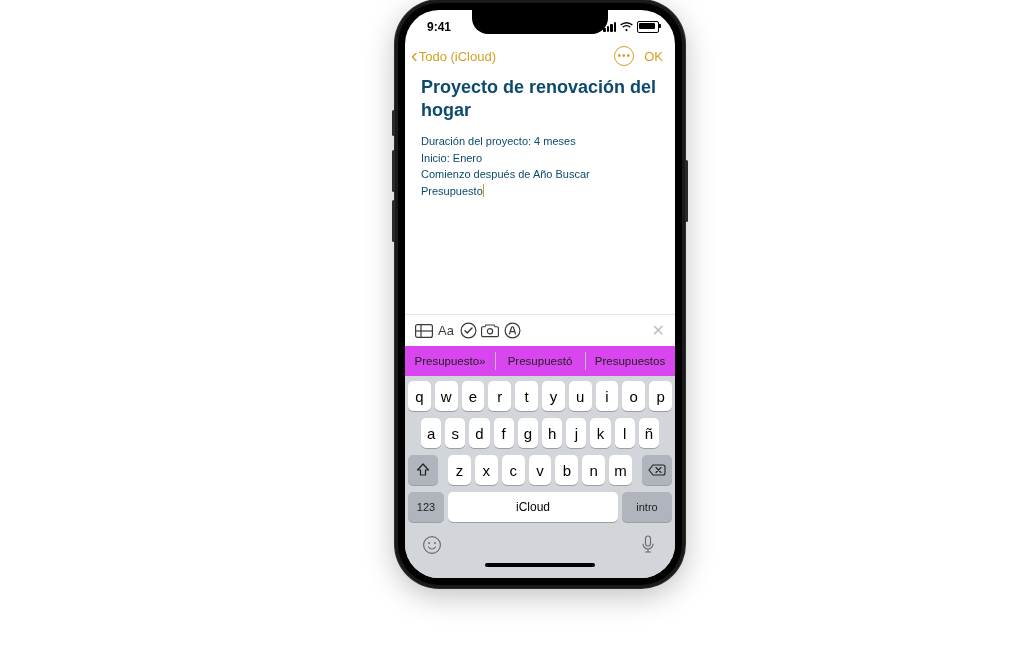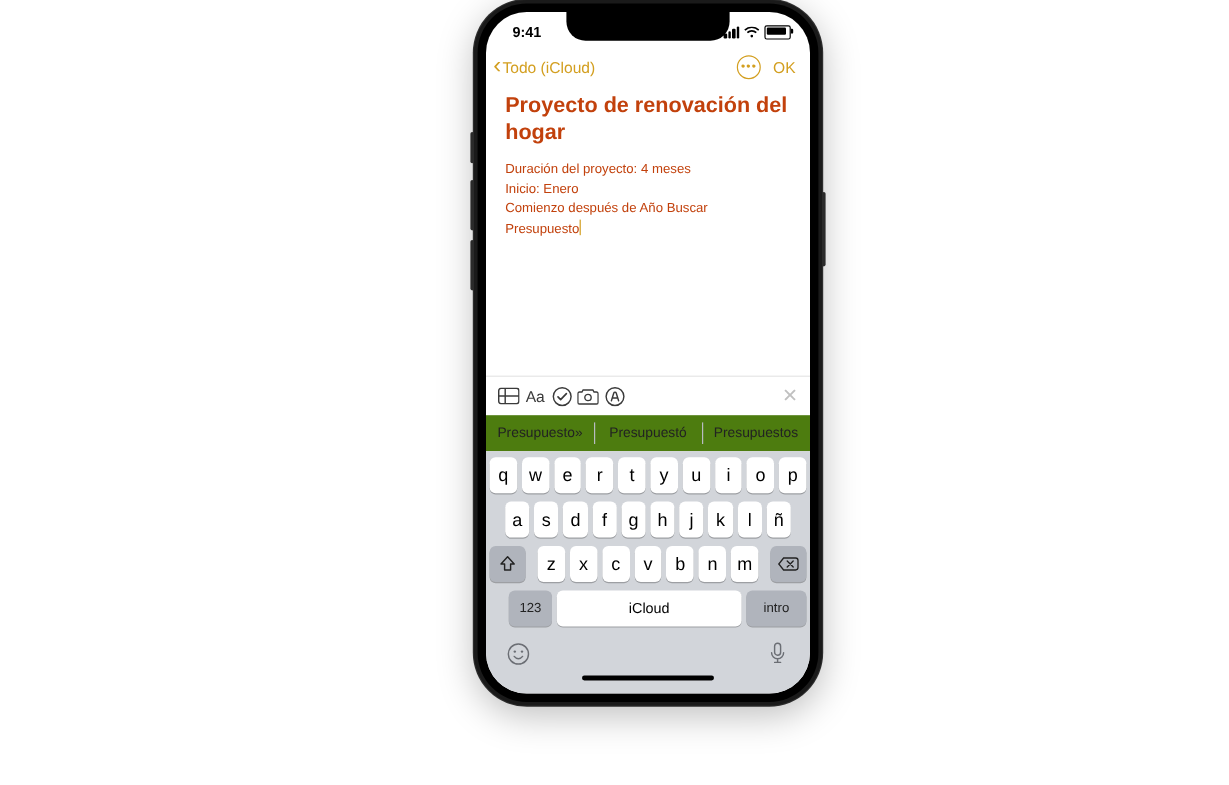--- a/index.html
+++ b/index.html
@@ -25,44 +25,44 @@
   .batt{width:20px;height:10px;border:1px solid #000;border-radius:2px;position:relative;}
   .batt::after{content:"";position:absolute;right:-3px;top:2px;width:2px;height:4px;background:#000;border-radius:0 1px 1px 0;}
   .batt i{display:block;margin:1px;width:16px;height:6px;background:#000;border-radius:1px;}
   
   .nav{display:flex;align-items:center;justify-content:space-between;padding:2px 12px 6px 6px;}
   .nav .back{display:flex;align-items:center;color:#d39f20;font-size:13px;gap:1px;}
   .chev{font-size:20px;line-height:1;font-weight:300;margin-top:-2px;}
   .nav .actions{display:flex;align-items:center;gap:10px;color:#d39f20;font-size:13px;}
   .dotcircle{width:18px;height:18px;border:1.4px solid #d39f20;border-radius:50%;display:flex;align-items:center;justify-content:center;font-size:10px;letter-spacing:1px;line-height:1;}
   
-  .note{padding:2px 16px 0 16px;color:#c2410c;}
+  .note{padding:2px 16px 0 16px;color:#0c4a6e;}
   .note h1{font-size:18px;font-weight:700;line-height:1.25;margin:2px 0 12px 0;}
   .note p{font-size:11px;line-height:1.5;margin:0;}
   .cursor{display:inline-block;width:1.5px;height:13px;background:#d39f20;vertical-align:-2px;margin-left:0px;}
   
   .kbwrap{position:absolute;left:0;right:0;bottom:0;}
   .accessory{background:#fff;border-top:0.5px solid #e5e5e5;display:flex;align-items:center;justify-content:space-between;padding:6px 10px;color:#3a3a3a;}
   .accessory .group{display:flex;align-items:center;gap:4px;}
   .accessory .ic{width:18px;height:18px;display:flex;align-items:center;justify-content:center;}
   .accessory svg{display:block}
   .xbtn{color:#c0c0c0;font-size:16px;}
   
-  .suggest{background:#4d7c0f;display:flex;height:30px;}
+  .suggest{background:#d946ef;display:flex;height:30px;}
   .suggest div{flex:1;display:flex;align-items:center;justify-content:center;font-size:11.5px;color:#222;position:relative;padding:0 2px;white-space:nowrap;overflow:hidden;}
   .suggest div+div::before{content:"";position:absolute;left:0;top:6px;bottom:6px;width:1px;background:#b8bbc0;}
   
   .kb{background:#d2d5da;padding:5px 3px 6px 3px;}
   .krow{display:flex;gap:4px;margin-bottom:7px;justify-content:center;}
   .krow:last-child{margin-bottom:0;}
   .key{background:#fff;border-radius:5px;box-shadow:0 1px 0 rgba(0,0,0,.25);height:30px;display:flex;align-items:center;justify-content:center;font-size:15px;color:#000;flex:1;min-width:0;}
   .row2{padding:0 13px;}
   .key.mod{background:#b0b4bc;color:#222;}
   .key.shift,.key.del{flex:0 0 30px;}
-  .key.num{flex:0 0 36px;font-size:11px;margin-left:16px;}
+  .key.num{flex:0 0 36px;font-size:11px;}
   .key.intro{flex:0 0 50px;font-size:11px;}
   .key.space{flex:1;font-size:12px;}
   .krow.r3{padding:0;}
   .krow.r3 .letters{display:flex;gap:4px;flex:1;margin:0 6px;}
   .kbottom{display:flex;justify-content:space-between;align-items:center;padding:6px 14px 4px 14px;color:#6b6e74;}
   .kbottom .ic{width:20px;height:20px;display:flex;align-items:center;justify-content:center;}
   .homebar{height:4px;width:110px;background:#000;border-radius:3px;margin:4px auto 5px auto;}
 </style>
 </head>
 <body>

